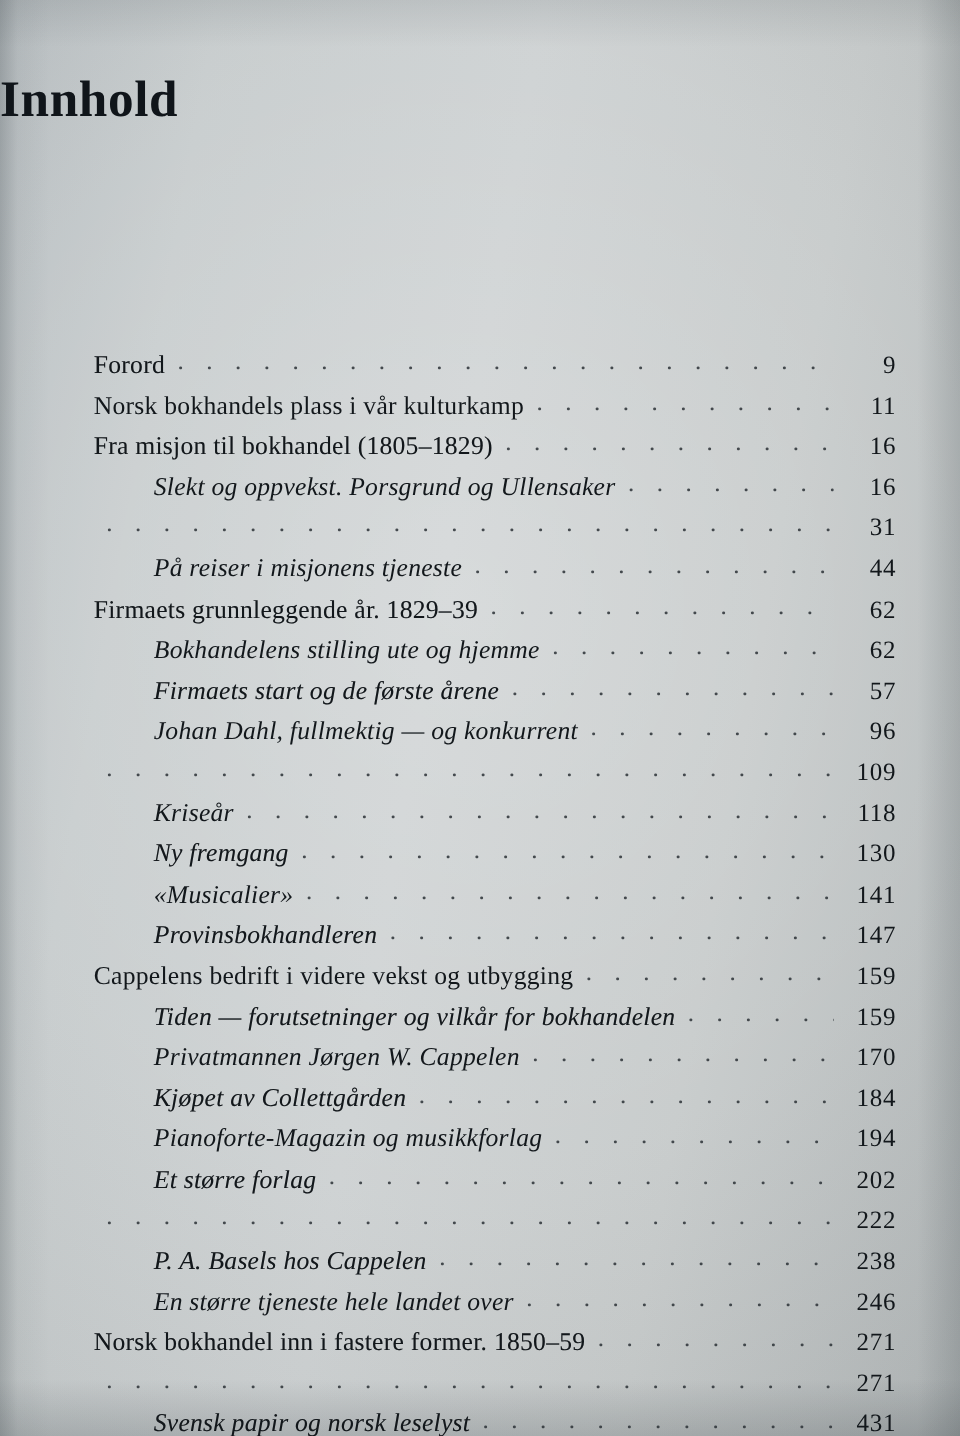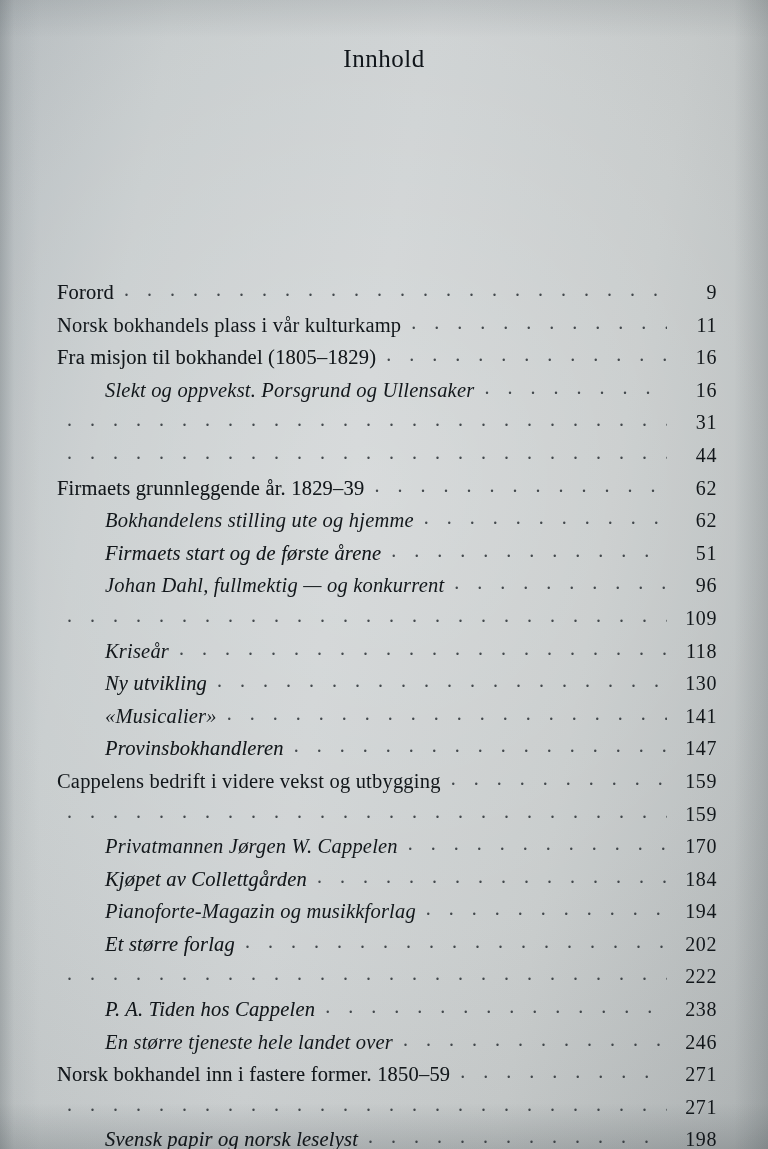--- a/index.html
+++ b/index.html
@@ -32,40 +32,40 @@
       linear-gradient(180deg, rgba(40,50,55,0.10) 0px, rgba(255,255,255,0) 38px),
       linear-gradient(0deg, rgba(40,50,55,0.18) 0px, rgba(255,255,255,0) 46px),
       linear-gradient(270deg, rgba(40,50,55,0.16) 0px, rgba(255,255,255,0) 34px);
     pointer-events: none;
   }
   .title {
     position: absolute;
     top: 28px;
     left: 0;
     width: 768px;
-    text-align: center;
-    font-size: 25px;
+    font-size: 41px;
     letter-spacing: 0.5px;
-    font-weight: normal;
+    font-weight: bold;
     color: #10151a;
   }
   .toc {
     position: absolute;
     top: 282px;
     left: 57px;
     width: 660px;
   }
   .entry {
     display: flex;
     align-items: baseline;
     font-size: 20.5px;
     line-height: 1.0;
     height: 32.6px;
     color: #12171b;
     letter-spacing: 0.2px;
+    margin-left: 18px;
   }
   .entry.sub .label {
     padding-left: 48px;
     font-style: italic;
   }
   .label {
     white-space: nowrap;
     flex: 0 0 auto;
   }
   .dots {
@@ -116,73 +116,75 @@
       <div class="entry sub">
         <span class="label">Slekt og oppvekst. Porsgrund og Ullensaker</span>
         <span class="dots">. . . . . . . . . . . . . . . . . . . . . . . . . . . . . . . . . . . . . . . . . . . . . . . . . . . . . . . . . . . .</span>
         <span class="pageno">16</span>
       </div>
       <div class="entry sub">
         <span class="dots">. . . . . . . . . . . . . . . . . . . . . . . . . . . . . . . . . . . . . . . . . . . . . . . . . . . . . . . . . . . .</span>
         <span class="pageno">31</span>
       </div>
       <div class="entry sub">
+        <span class="label">På reiser i misjonens tjeneste</span>
         <span class="dots">. . . . . . . . . . . . . . . . . . . . . . . . . . . . . . . . . . . . . . . . . . . . . . . . . . . . . . . . . . . .</span>
         <span class="pageno">44</span>
       </div>
       <div class="entry">
         <span class="label">Firmaets grunnleggende år. 1829–39</span>
         <span class="dots">. . . . . . . . . . . . . . . . . . . . . . . . . . . . . . . . . . . . . . . . . . . . . . . . . . . . . . . . . . . .</span>
         <span class="pageno">62</span>
       </div>
       <div class="entry sub">
         <span class="label">Bokhandelens stilling ute og hjemme</span>
         <span class="dots">. . . . . . . . . . . . . . . . . . . . . . . . . . . . . . . . . . . . . . . . . . . . . . . . . . . . . . . . . . . .</span>
         <span class="pageno">62</span>
       </div>
       <div class="entry sub">
         <span class="label">Firmaets start og de første årene</span>
         <span class="dots">. . . . . . . . . . . . . . . . . . . . . . . . . . . . . . . . . . . . . . . . . . . . . . . . . . . . . . . . . . . .</span>
-        <span class="pageno">51</span>
+        <span class="pageno">57</span>
       </div>
       <div class="entry sub">
         <span class="label">Johan Dahl, fullmektig — og konkurrent</span>
         <span class="dots">. . . . . . . . . . . . . . . . . . . . . . . . . . . . . . . . . . . . . . . . . . . . . . . . . . . . . . . . . . . .</span>
         <span class="pageno">96</span>
       </div>
       <div class="entry sub">
         <span class="dots">. . . . . . . . . . . . . . . . . . . . . . . . . . . . . . . . . . . . . . . . . . . . . . . . . . . . . . . . . . . .</span>
         <span class="pageno">109</span>
       </div>
       <div class="entry sub">
         <span class="label">Kriseår</span>
         <span class="dots">. . . . . . . . . . . . . . . . . . . . . . . . . . . . . . . . . . . . . . . . . . . . . . . . . . . . . . . . . . . .</span>
         <span class="pageno">118</span>
       </div>
       <div class="entry sub">
-        <span class="label">Ny utvikling</span>
+        <span class="label">Ny fremgang</span>
         <span class="dots">. . . . . . . . . . . . . . . . . . . . . . . . . . . . . . . . . . . . . . . . . . . . . . . . . . . . . . . . . . . .</span>
         <span class="pageno">130</span>
       </div>
       <div class="entry sub">
         <span class="label">«Musicalier»</span>
         <span class="dots">. . . . . . . . . . . . . . . . . . . . . . . . . . . . . . . . . . . . . . . . . . . . . . . . . . . . . . . . . . . .</span>
         <span class="pageno">141</span>
       </div>
       <div class="entry sub">
         <span class="label">Provinsbokhandleren</span>
         <span class="dots">. . . . . . . . . . . . . . . . . . . . . . . . . . . . . . . . . . . . . . . . . . . . . . . . . . . . . . . . . . . .</span>
         <span class="pageno">147</span>
       </div>
       <div class="entry">
         <span class="label">Cappelens bedrift i videre vekst og utbygging</span>
         <span class="dots">. . . . . . . . . . . . . . . . . . . . . . . . . . . . . . . . . . . . . . . . . . . . . . . . . . . . . . . . . . . .</span>
         <span class="pageno">159</span>
       </div>
       <div class="entry sub">
+        <span class="label">Tiden — forutsetninger og vilkår for bokhandelen</span>
         <span class="dots">. . . . . . . . . . . . . . . . . . . . . . . . . . . . . . . . . . . . . . . . . . . . . . . . . . . . . . . . . . . .</span>
         <span class="pageno">159</span>
       </div>
       <div class="entry sub">
         <span class="label">Privatmannen Jørgen W. Cappelen</span>
         <span class="dots">. . . . . . . . . . . . . . . . . . . . . . . . . . . . . . . . . . . . . . . . . . . . . . . . . . . . . . . . . . . .</span>
         <span class="pageno">170</span>
       </div>
       <div class="entry sub">
         <span class="label">Kjøpet av Collettgården</span>
@@ -197,38 +199,38 @@
       <div class="entry sub">
         <span class="label">Et større forlag</span>
         <span class="dots">. . . . . . . . . . . . . . . . . . . . . . . . . . . . . . . . . . . . . . . . . . . . . . . . . . . . . . . . . . . .</span>
         <span class="pageno">202</span>
       </div>
       <div class="entry sub">
         <span class="dots">. . . . . . . . . . . . . . . . . . . . . . . . . . . . . . . . . . . . . . . . . . . . . . . . . . . . . . . . . . . .</span>
         <span class="pageno">222</span>
       </div>
       <div class="entry sub">
-        <span class="label">P. A. Tiden hos Cappelen</span>
+        <span class="label">P. A. Basels hos Cappelen</span>
         <span class="dots">. . . . . . . . . . . . . . . . . . . . . . . . . . . . . . . . . . . . . . . . . . . . . . . . . . . . . . . . . . . .</span>
         <span class="pageno">238</span>
       </div>
       <div class="entry sub">
         <span class="label">En større tjeneste hele landet over</span>
         <span class="dots">. . . . . . . . . . . . . . . . . . . . . . . . . . . . . . . . . . . . . . . . . . . . . . . . . . . . . . . . . . . .</span>
         <span class="pageno">246</span>
       </div>
       <div class="entry">
         <span class="label">Norsk bokhandel inn i fastere former. 1850–59</span>
         <span class="dots">. . . . . . . . . . . . . . . . . . . . . . . . . . . . . . . . . . . . . . . . . . . . . . . . . . . . . . . . . . . .</span>
         <span class="pageno">271</span>
       </div>
       <div class="entry sub">
         <span class="dots">. . . . . . . . . . . . . . . . . . . . . . . . . . . . . . . . . . . . . . . . . . . . . . . . . . . . . . . . . . . .</span>
         <span class="pageno">271</span>
       </div>
       <div class="entry sub">
         <span class="label">Svensk papir og norsk leselyst</span>
         <span class="dots">. . . . . . . . . . . . . . . . . . . . . . . . . . . . . . . . . . . . . . . . . . . . . . . . . . . . . . . . . . . .</span>
-        <span class="pageno">198</span>
+        <span class="pageno">431</span>
       </div>
     </div>
 
 </div>
 
 </body></html>

